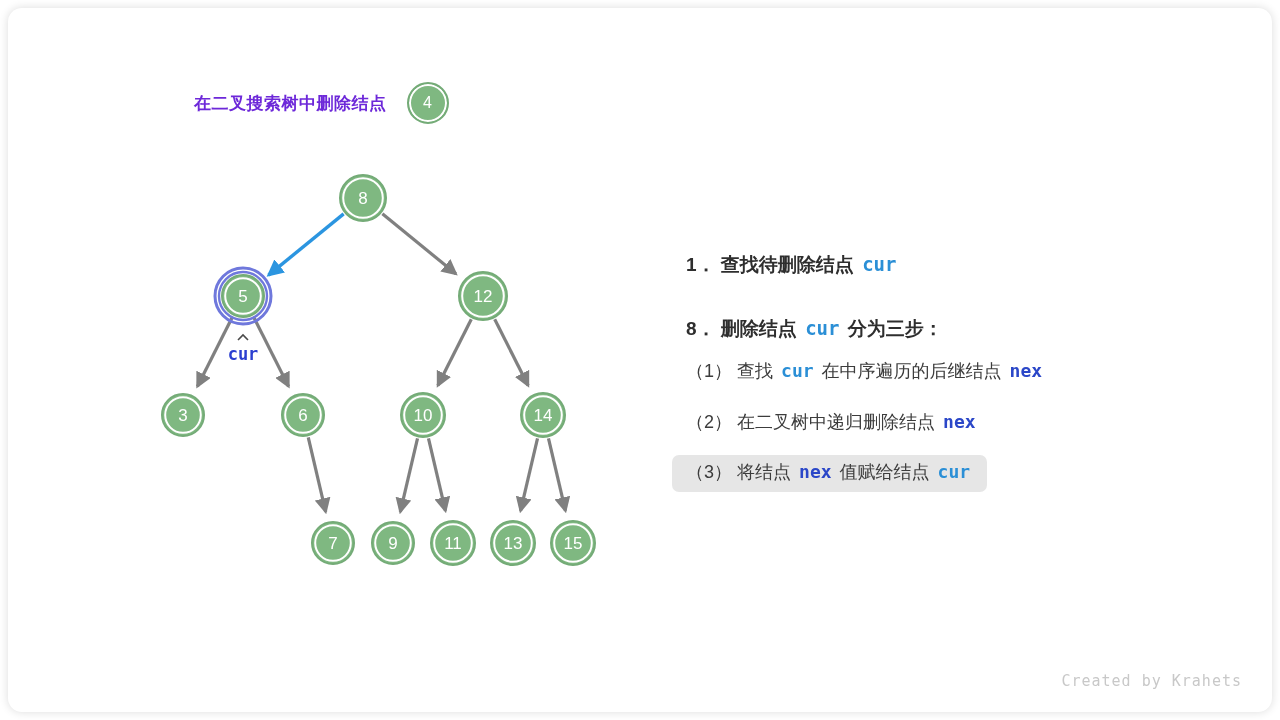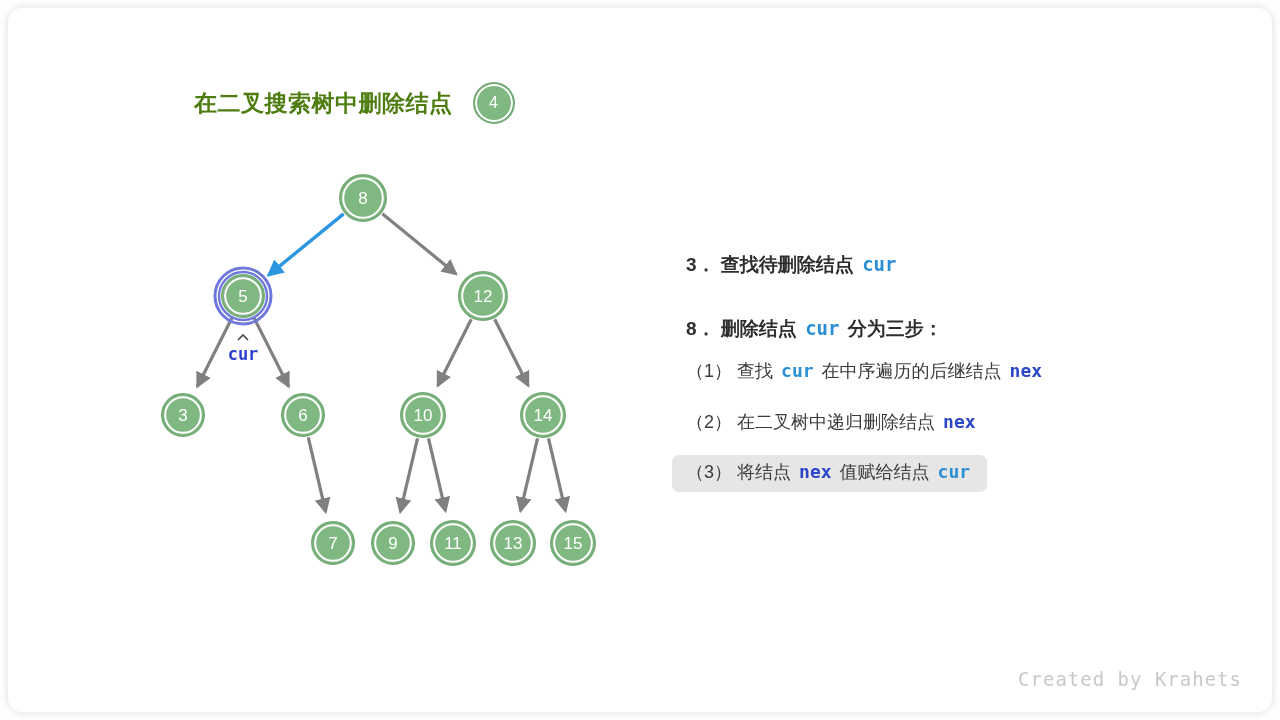--- a/index.html
+++ b/index.html
@@ -25,23 +25,23 @@
   
   #title-row {
     position: absolute;
     left: 186px;
     top: 74px;
     display: flex;
     align-items: center;
     gap: 20px;
   }
   #page-title {
-    font-size: 23px;
-    font-weight: bold;
-    color: #4d7c0f;
+    font-size: 17px;
+    font-weight: bold;
+    color: #6d28d9;
     letter-spacing: 0.5px;
     white-space: nowrap;
   }
   #title-badge {
     width: 42px;
     height: 42px;
     border-radius: 50%;
     background: #7fb881;
     border: 2px solid #74ab77;
     box-shadow: inset 0 0 0 2px #ffffff;
@@ -150,21 +150,21 @@
   }
   code.cur { color: #2b8fd6; }
   code.nex { color: #2b47c8; }
   .step-head code.v { font-size: 19px; }
   
   #footer {
     position: absolute;
     right: 30px;
     bottom: 22px;
     font-family: "DejaVu Sans Mono", "Liberation Mono", monospace;
-    font-size: 19px;
+    font-size: 15px;
     color: #c8c8c8;
     letter-spacing: 1px;
   }
 </style>
 </head>
 <body>
 
 <div id="card">
 
   <div id="title-row">
@@ -260,21 +260,21 @@
           <circle cx="565" cy="535" r="22" class="node-circle"></circle>
           <circle cx="565" cy="535" r="18.8" class="node-inner-ring"></circle>
           <text x="565" y="535.5" class="node-label">15</text>
         </g>
       </g>
   </svg>
 
   <div id="steps">
 
     <div class="step-head">
-      <span>3． 查找待删除结点</span>
+      <span>1． 查找待删除结点</span>
       <code class="v cur">cur</code>
     </div>
 
 
     <div class="step-head block2">
       <span>8． 删除结点</span>
       <code class="v cur">cur</code>
       <span>分为三步：</span>
     </div>
 

